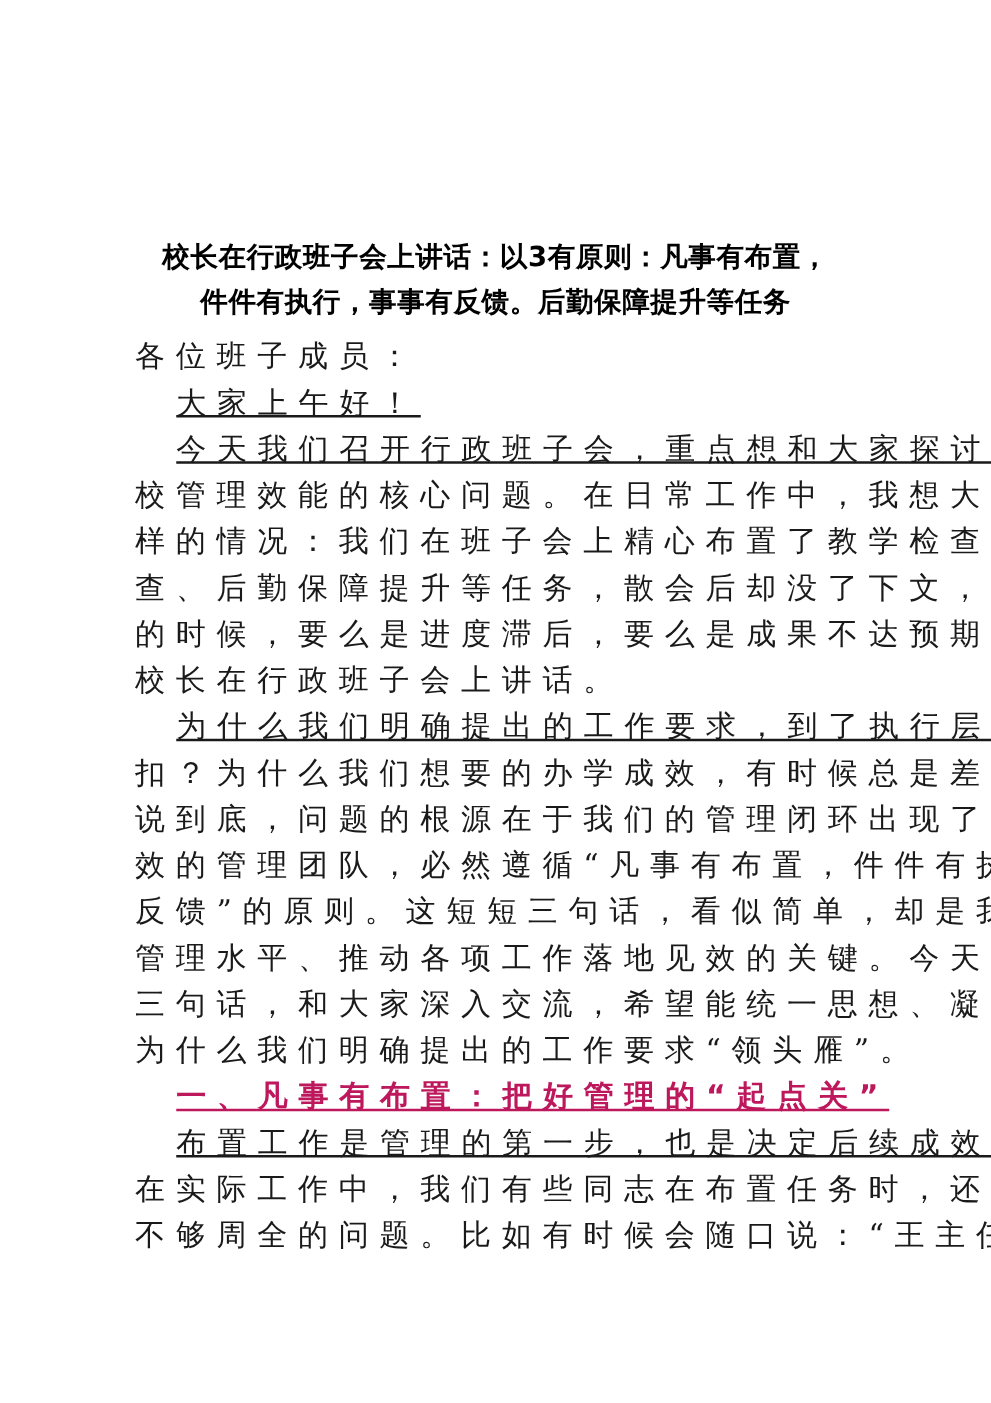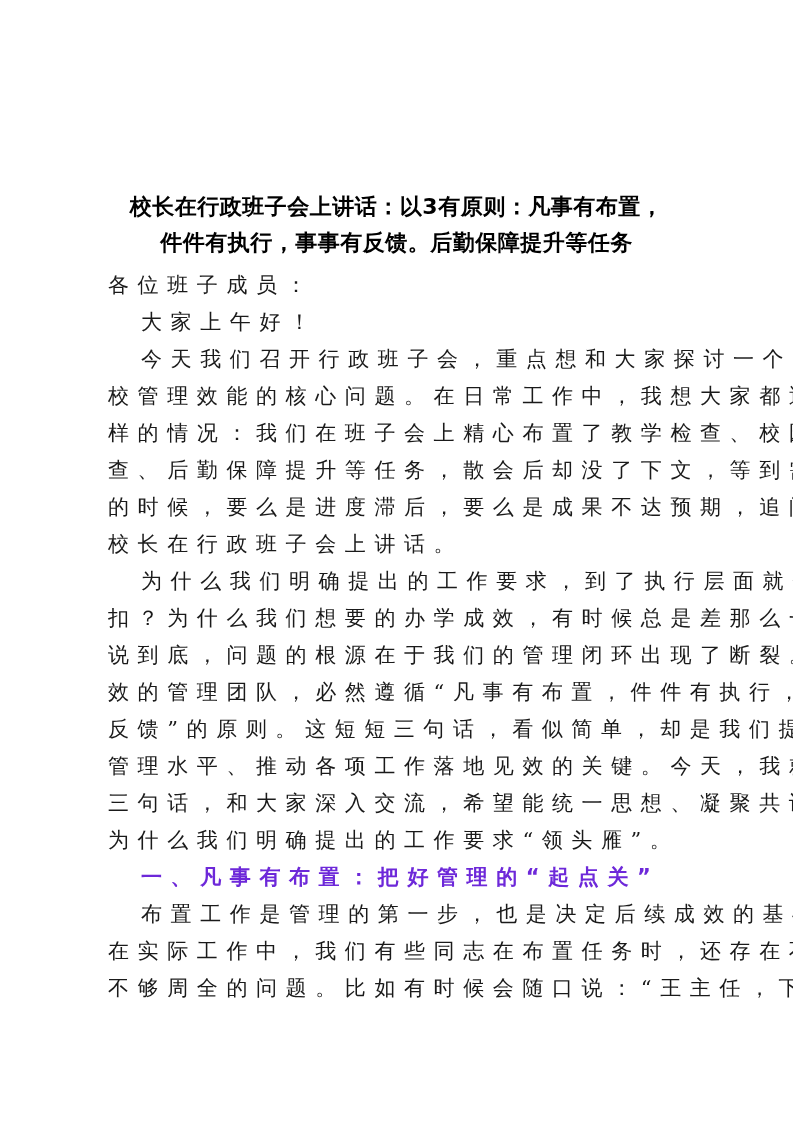--- a/index.html
+++ b/index.html
@@ -43,32 +43,33 @@
     .body {
       position: absolute;
       left: 108px;
       top: 267px;
       width: 580px;
     }
     .line {
       display: block;
       height: 37px;
       line-height: 37px;
-      font-size: 21px;
+      font-size: 24px;
       white-space: nowrap;
       letter-spacing: 8.6px;
       color: #1a1a1a;
     }
     .line.indent {
       padding-left: 33px;
+      text-decoration: underline;
     }
     .line.heading {
       font-family: "DejaVu Sans", "Liberation Sans", sans-serif;
       font-weight: bold;
-      color: #6d28d9;
+      color: #be185d;
     }
     .line.last {
       letter-spacing: 8.6px;
     }
   </style>
 </head>
 <body>
 
 <div class="page">
 

